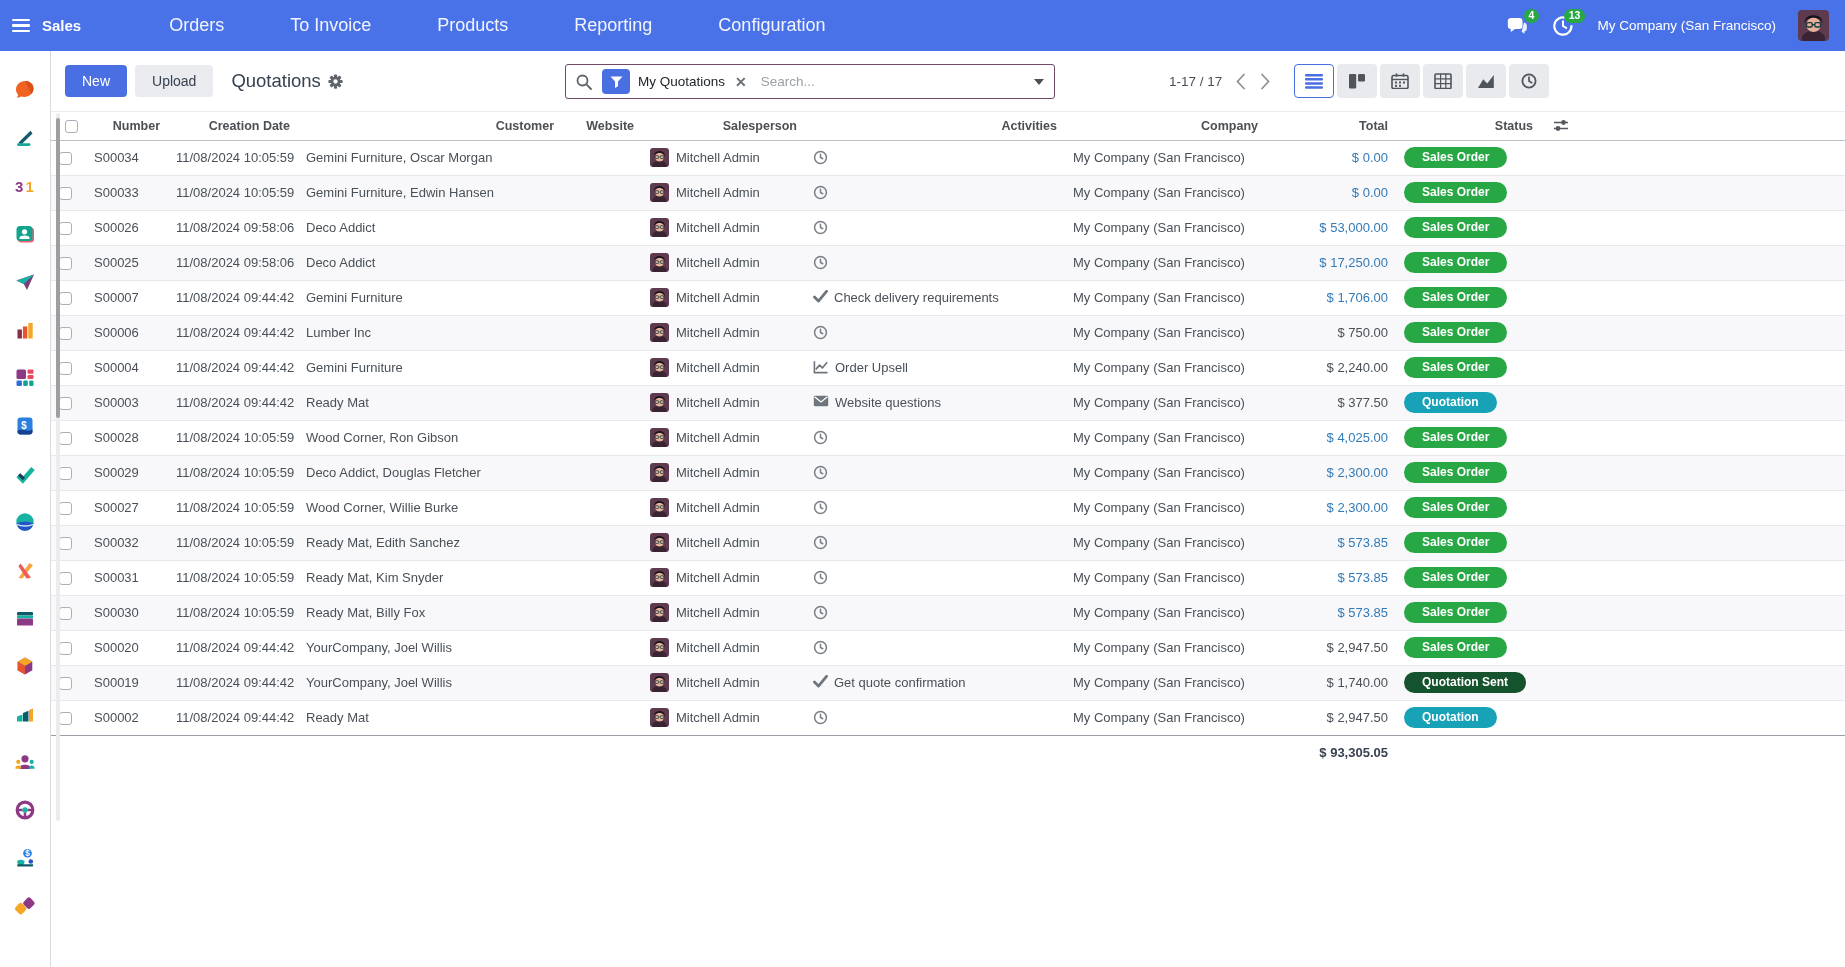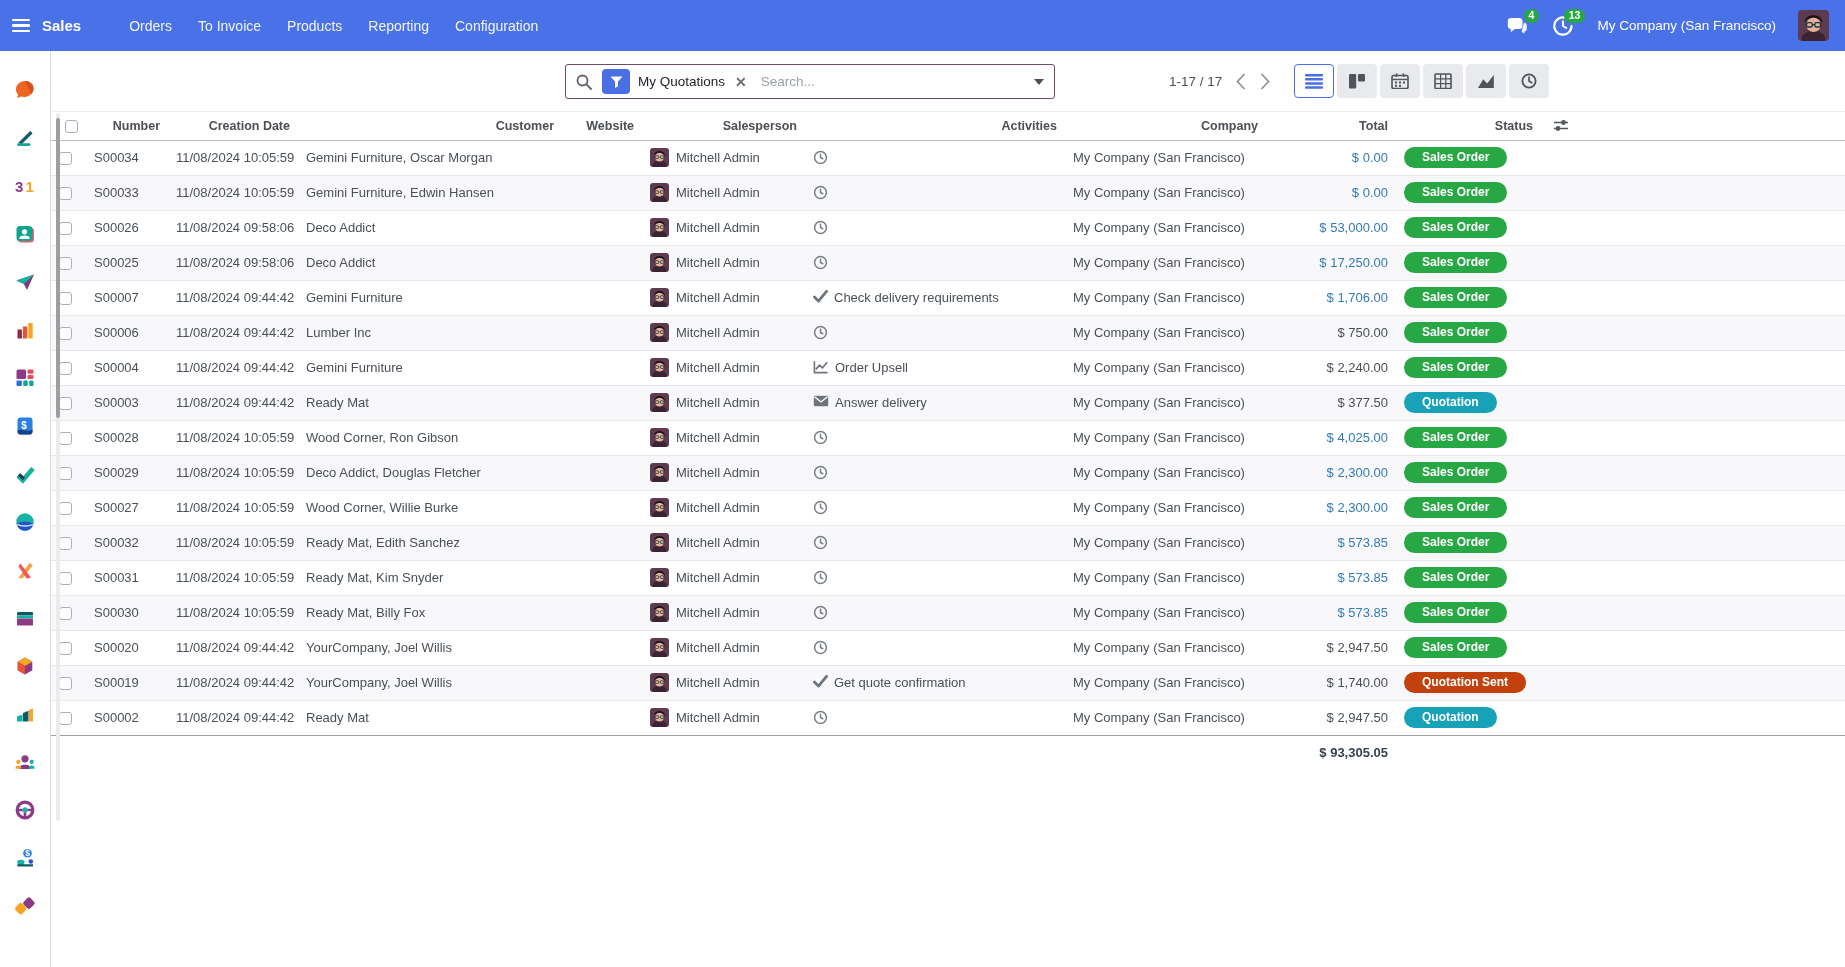--- a/index.html
+++ b/index.html
@@ -11,21 +11,21 @@
   }
   
   .topbar {
     height:51px; background:#4a72e8; display:flex; align-items:center;
     padding:0 16px 0 12px; color:#fff;
   }
   .burger { width:18px; display:flex; flex-direction:column; gap:3px; cursor:pointer; margin-right:12px; }
   .burger i { height:2.4px; background:#fff; border-radius:1px; display:block; }
   .app-name { font-size:15px; font-weight:700; margin-right:48px; }
   .top-menus { display:flex; gap:26px; }
-  .top-menu { font-size:14px; color:rgba(255,255,255,.92); cursor:pointer; }
+  .top-menu { font-size:18px; color:rgba(255,255,255,.92); cursor:pointer;margin-left:40px; }
   .topbar-right { margin-left:auto; display:flex; align-items:center; gap:22px; }
   .tb-icon { position:relative; width:24px; height:22px; display:flex; align-items:center; justify-content:center; cursor:pointer; }
   .tb-badge {
     position:absolute; top:-6px; right:-10px; background:#28a745; color:#fff;
     font-size:10.5px; font-weight:700; border-radius:9px; padding:1.5px 5px; line-height:1.1;
   }
   .company-name { font-size:13.5px; color:#fff; }
   .avatar-lg { width:31px; height:31px; border-radius:4px; overflow:hidden; display:block; }
 
   
@@ -93,21 +93,21 @@
   .sp-cell { display:flex; align-items:center; gap:7px; }
   .avatar-sm { width:19px; height:19px; border-radius:3px; overflow:hidden; flex:0 0 auto; }
   .act-cell { display:flex; align-items:flex-start; gap:6px; }
   .act-label { color:#495057; }
   .badge {
     display:inline-block; padding:3px 18px; border-radius:20px; color:#fff;
     font-size:12px; font-weight:600; line-height:1.25;
   }
   .badge-success { background:#28a745; }
   .badge-info { background:#17a2b8; }
-  .badge-sent { background:#c2410c; }
+  .badge-sent { background:#14532d; }
   .optional-toggle { cursor:pointer; display:flex; align-items:center; padding-left:4px; }
 </style>
 </head>
 <body>
 
 <header class="topbar">
   <span class="burger">
       <i></i>
       <i></i>
       <i></i>
@@ -246,20 +246,39 @@
           <rect x="2" y="9" width="9.4" height="9.4" rx="2.2" transform="rotate(-45 6.7 13.7)" fill="#f6a623"></rect>
           <rect x="10.2" y="3.5" width="9.4" height="9.4" rx="2.2" transform="rotate(-45 14.9 8.2)" fill="#8d3a86"></rect>
         </svg></div>
     </aside>
 
   <div class="main">
     <div class="vtrack"></div>
     <div class="vthumb"></div>
 
     <div class="cp">
+      <div class="cp-left">
+        <button class="btn btn-primary">New</button>
+        <button class="btn btn-secondary">Upload</button>
+        <span class="cp-title">
+          <span>Quotations</span>
+          <span class="gear-btn">
+            <svg width="15" height="15" viewBox="-8 -8 16 16">
+                <g fill="#60656b">
+                  <rect x="-1.7" y="-7.6" width="3.4" height="15.2" rx="1"></rect>
+                  <rect x="-1.7" y="-7.6" width="3.4" height="15.2" rx="1" transform="rotate(45)"></rect>
+                  <rect x="-1.7" y="-7.6" width="3.4" height="15.2" rx="1" transform="rotate(90)"></rect>
+                  <rect x="-1.7" y="-7.6" width="3.4" height="15.2" rx="1" transform="rotate(135)"></rect>
+                  <circle r="5.2"></circle>
+                </g>
+                <circle r="2.3" fill="#fff"></circle>
+              </svg>
+          </span>
+        </span>
+      </div>
 
       <div class="searchbox">
         <svg width="16" height="16" viewBox="0 0 16 16">
             <circle cx="6.5" cy="6.5" r="5" fill="none" stroke="#5f6368" stroke-width="1.8"></circle>
             <path d="M10.4 10.4L15 15" stroke="#5f6368" stroke-width="1.8" stroke-linecap="round"></path>
           </svg>
         <span class="facet">
           <span class="facet-ico">
             <svg width="13" height="12" viewBox="0 0 13 12">
                 <path d="M0.5 0.5h12L8 5.6v4.6L5 12V5.6z" fill="#fff"></path>
@@ -625,21 +644,21 @@
                   </svg></span>
                 <span>Mitchell Admin</span>
               </div>
             </td>
             <td>
               <div class="act-cell">
                 <svg width="16" height="12" viewBox="0 0 16 12">
                   <rect x="0.8" y="0.8" width="14.4" height="10.4" rx="1.3" fill="#6f757d"></rect>
                   <path d="M1.5 1.8L8 7l6.5-5.2" fill="none" stroke="#fff" stroke-width="1.3"></path>
                 </svg>
-                <span class="act-label">Answer delivery</span>
+                <span class="act-label">Website questions</span>
               </div>
             </td>
             <td>My Company (San Francisco)</td>
             <td class="cell-total">$ 377.50</td>
             <td><span class="badge badge-info">Quotation</span></td>
             <td></td>
           </tr>
           <tr>
             <td><span class="cb"></span></td>
             <td>S00028</td>

